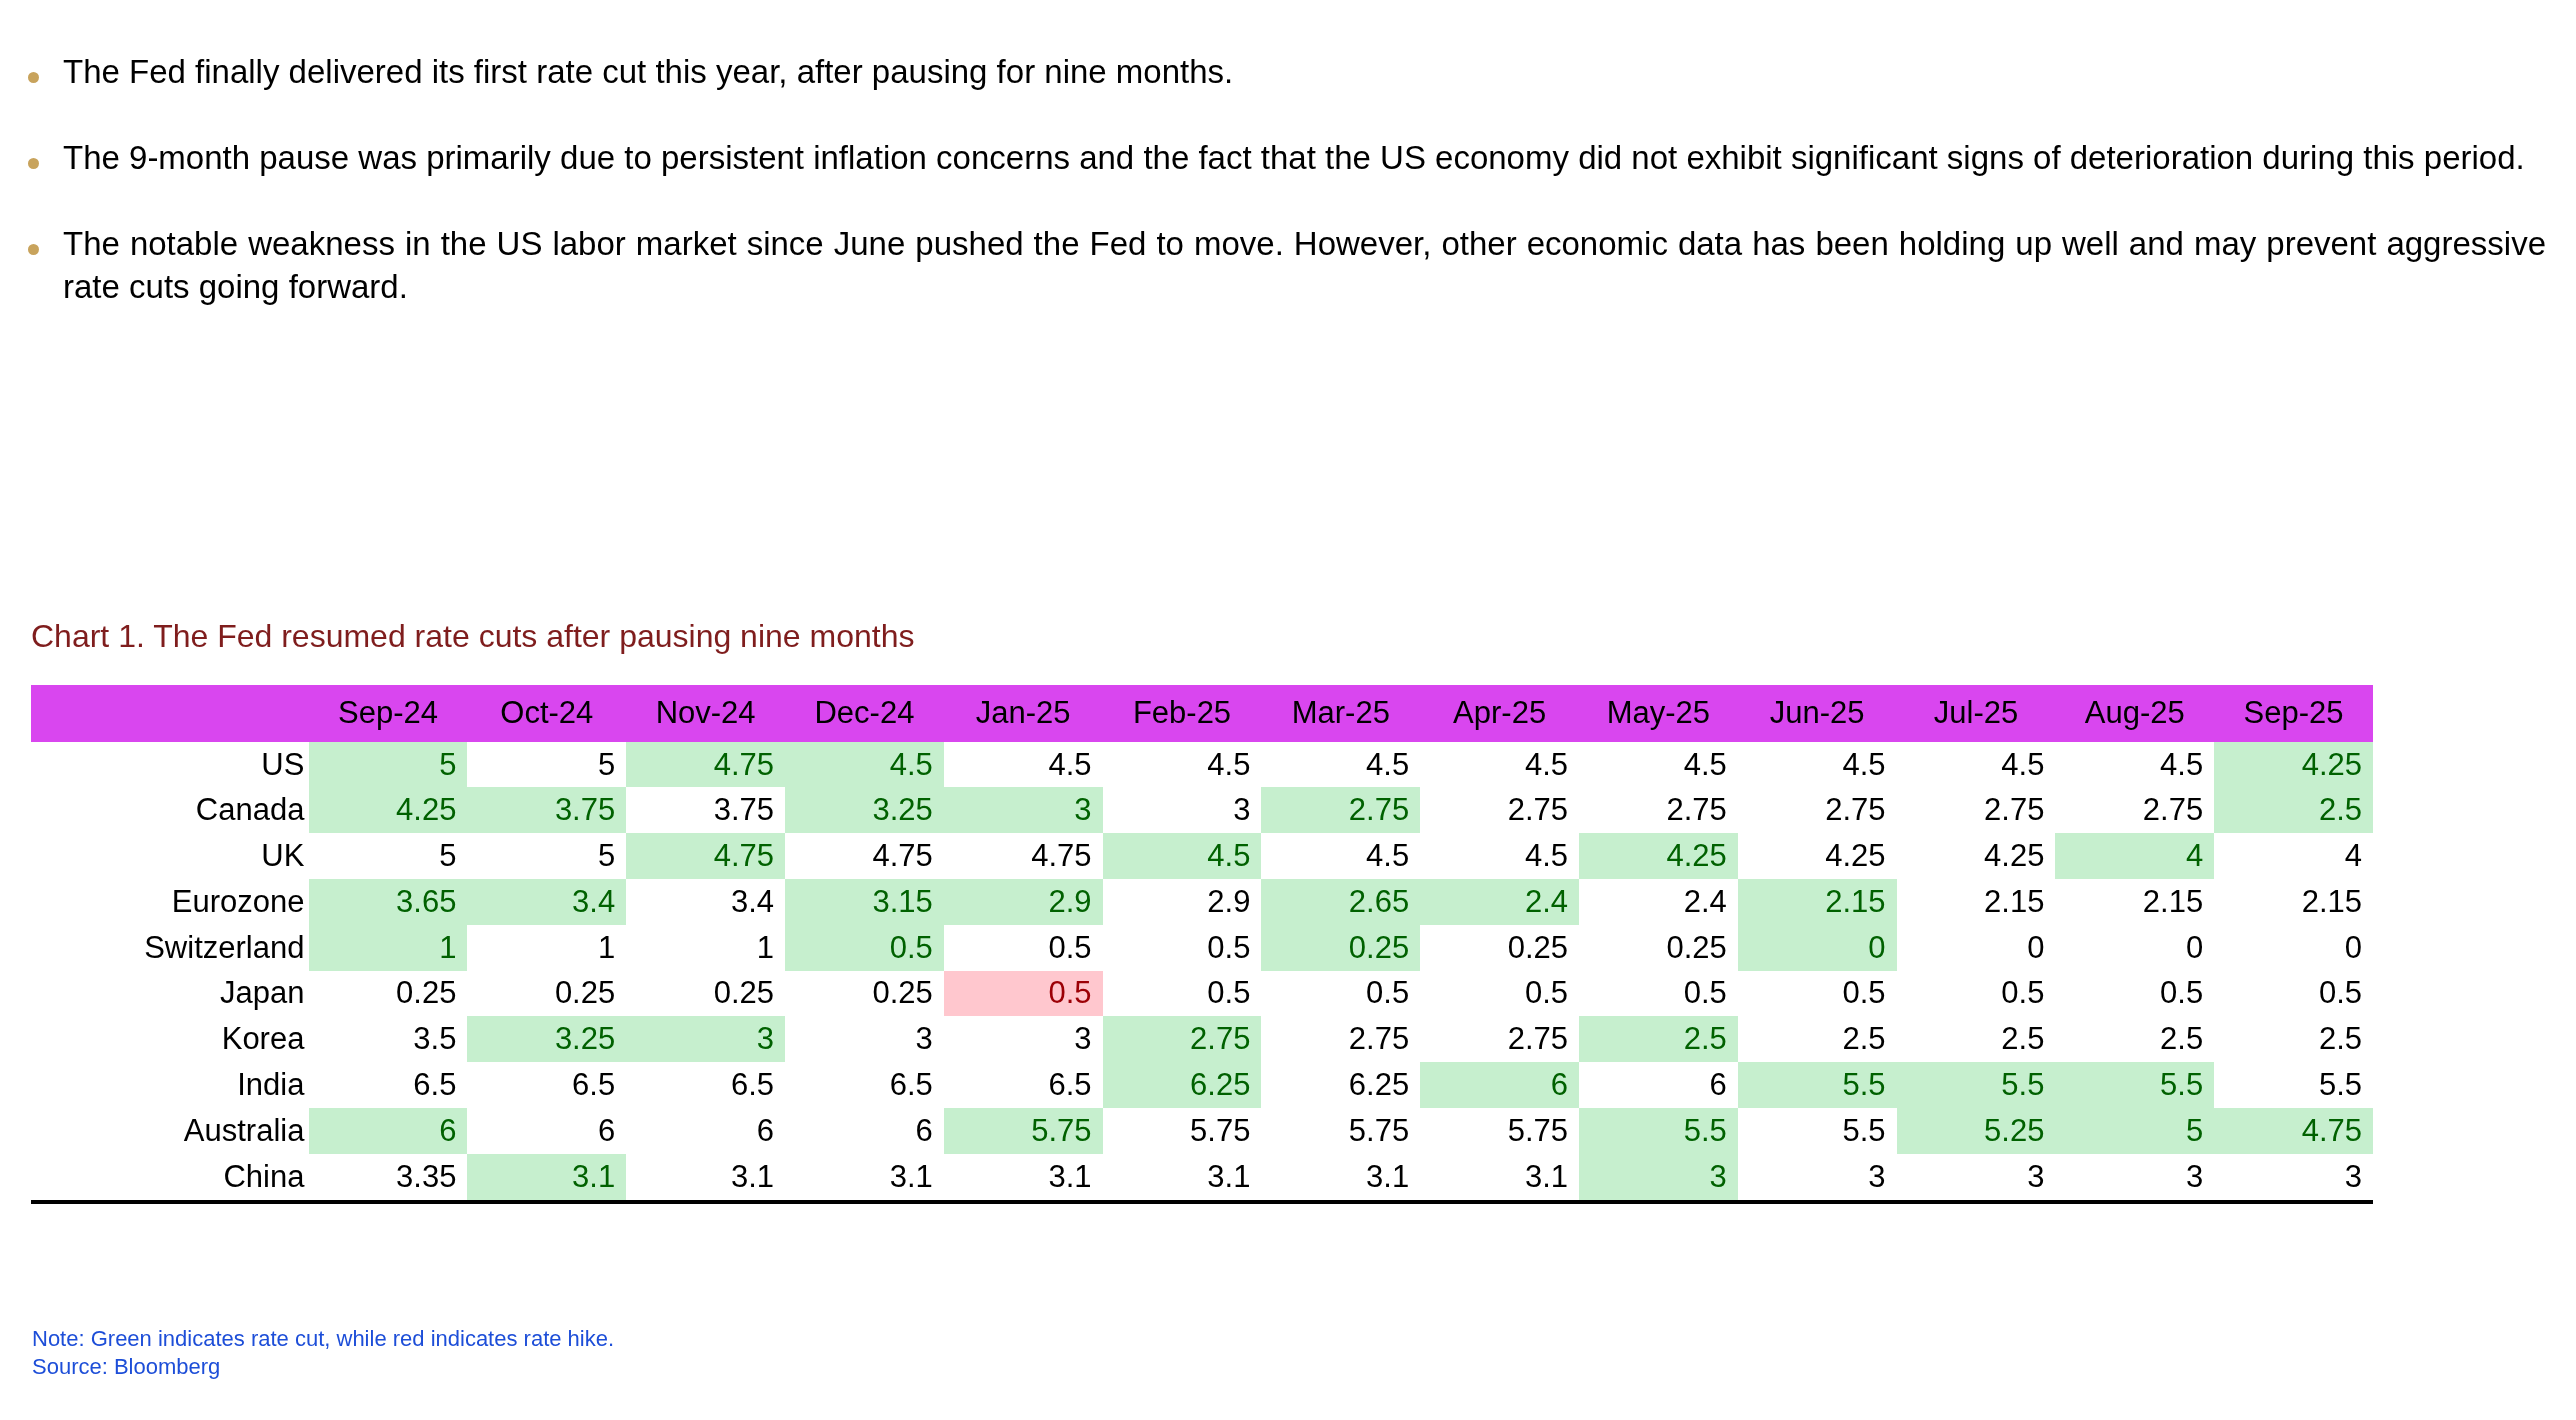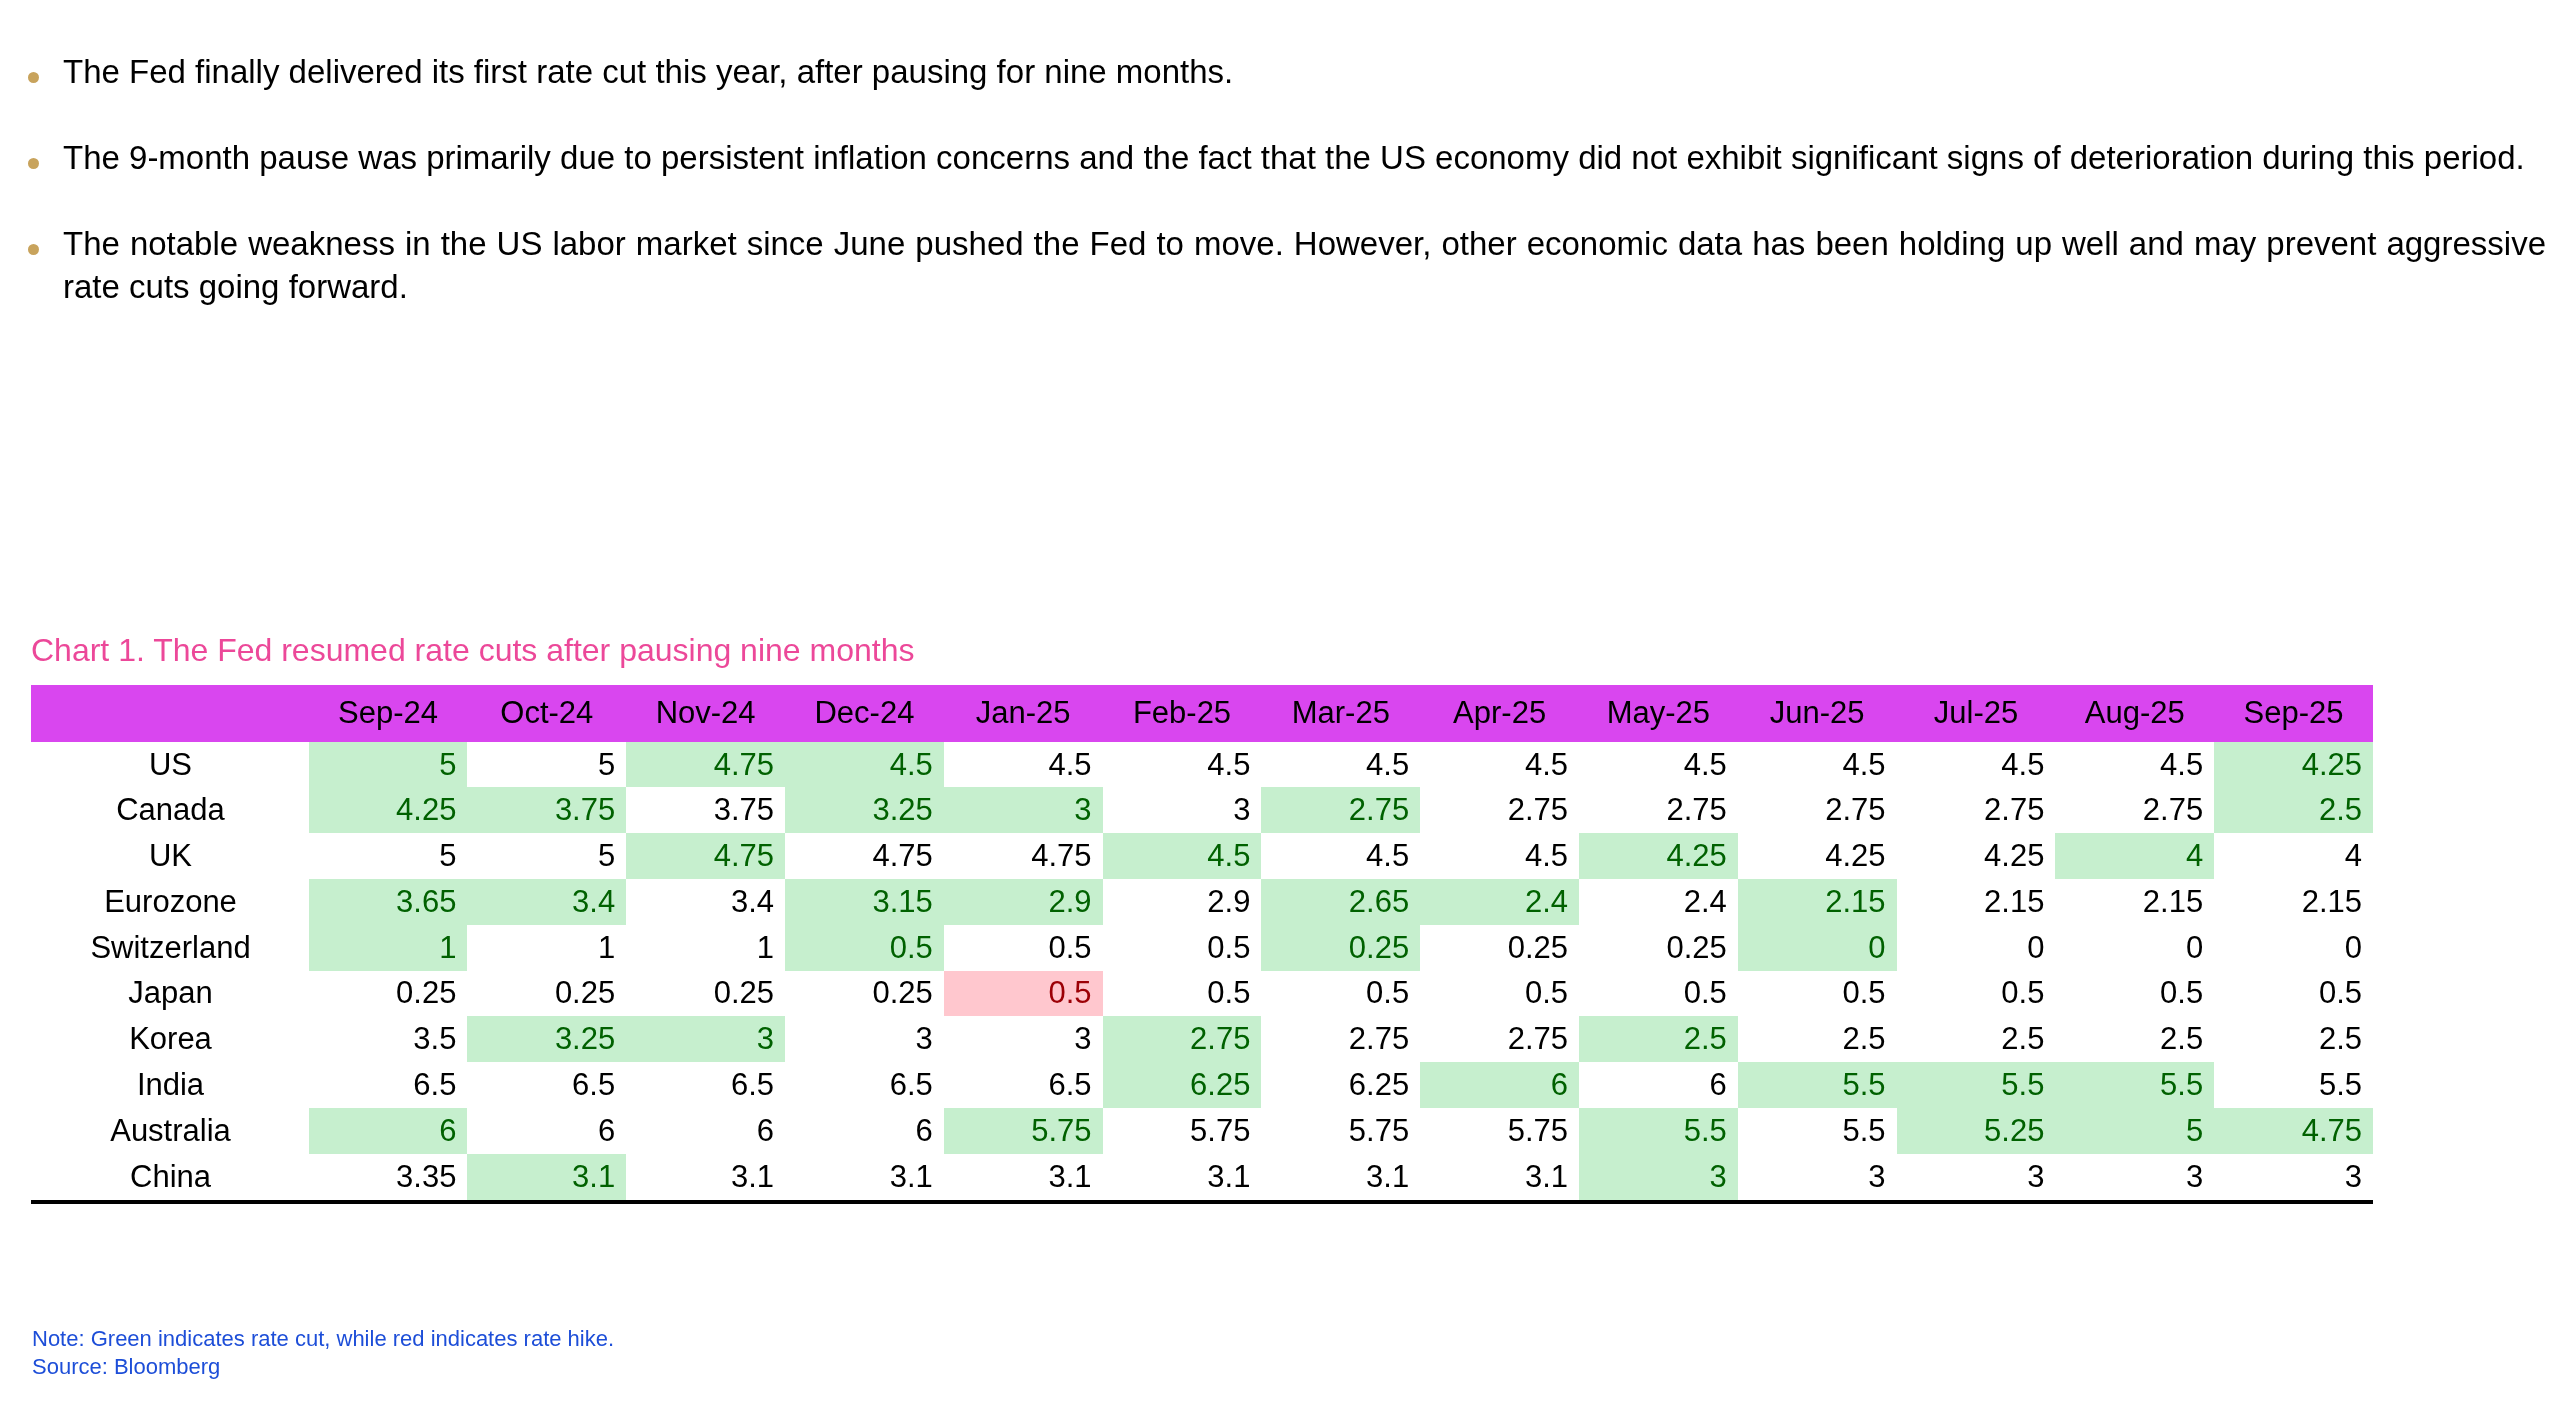--- a/index.html
+++ b/index.html
@@ -56,23 +56,23 @@
     text-justify: inter-word;
   }
   .bullet-text.nojust {
     text-align: left;
   }
 
   
   .chart-title {
     position: absolute;
     left: 31px;
-    top: 632px;
+    top: 618px;
     font-size: 32px;
-    color: #ec4899;
+    color: #7f1d1d;
     letter-spacing: 0px;
     white-space: nowrap;
   }
 
   
   .table-wrap {
     position: absolute;
     left: 31px;
     top: 685px;
     width: 2342px;
@@ -102,21 +102,21 @@
 
   table.rates tbody td {
     padding: 4.9px 11px 4.9px 7px;
     text-align: right;
     white-space: nowrap;
     border: none;
     height: 33px;
     vertical-align: middle;
   }
   table.rates tbody td.rowlabel {
-    text-align: center;
+    text-align: right;
     padding-left: 5.6px;
     padding-right: 4.2px;
     color: #000000;
   }
   table.rates tbody tr:last-child td {
     border-bottom: 4.2px solid #000000;
   }
 
   td.hl-green {
     background: #C6EFCE;

